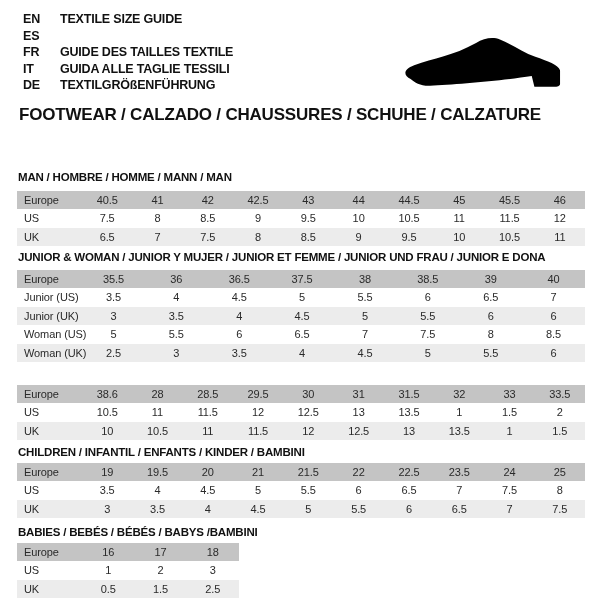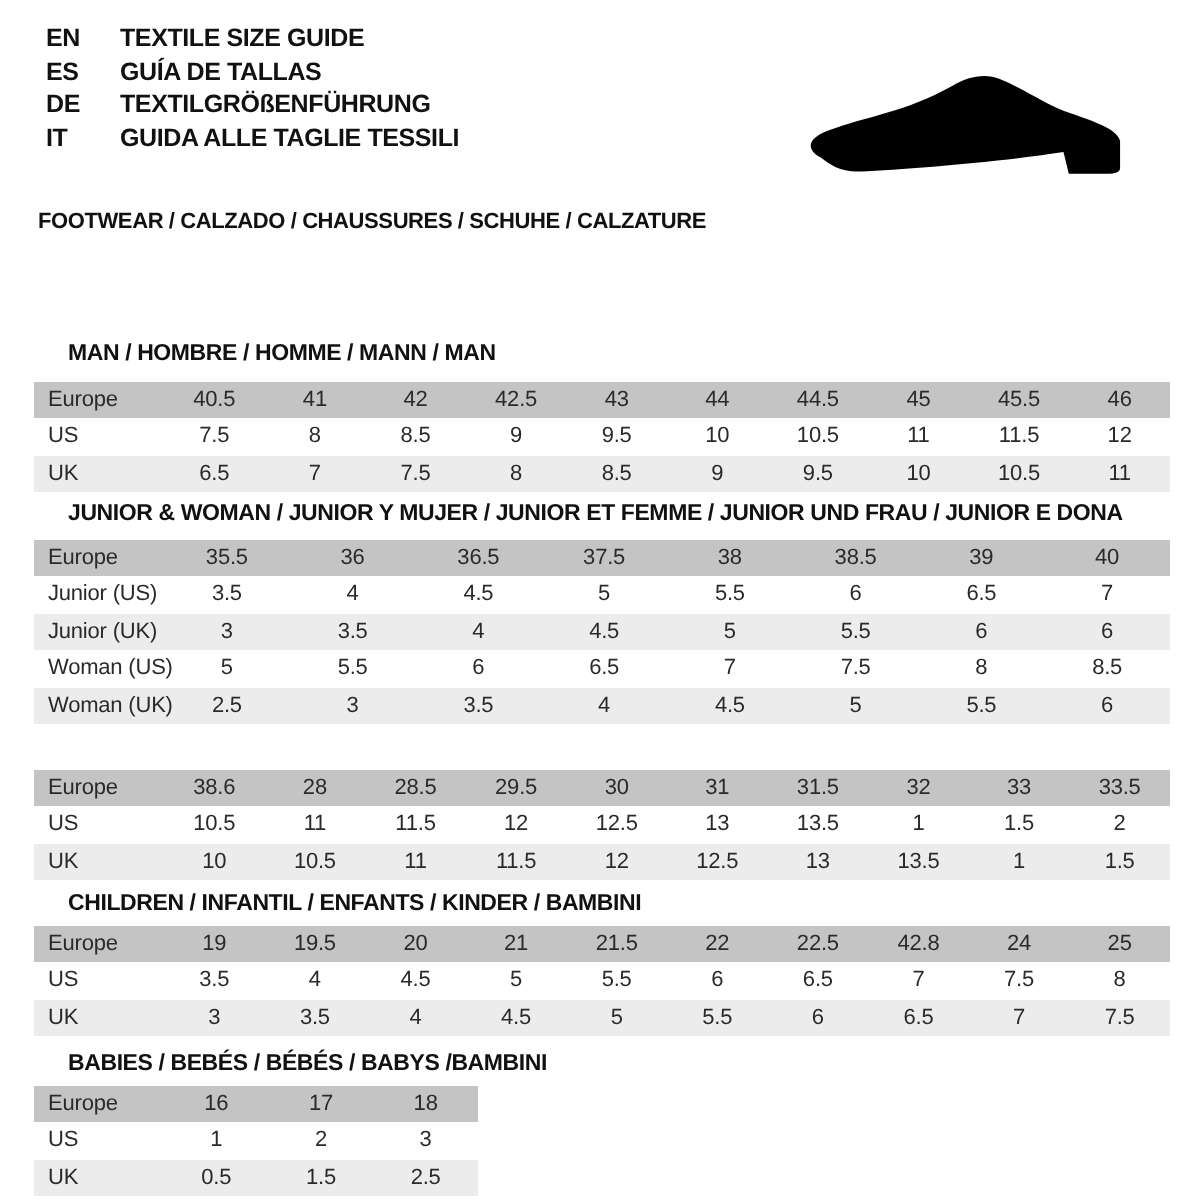--- a/index.html
+++ b/index.html
@@ -15,25 +15,25 @@
     background:#ffffff;
     font-family:"Liberation Sans","DejaVu Sans",sans-serif;
     color:var(--text-color);
     overflow:hidden;
   }
   
   .lang-block{position:absolute;top:11px;left:23px;}
   .lang-row{display:flex;height:16.6px;line-height:16.6px;font-size:12.5px;font-weight:700;color:var(--heading-color);letter-spacing:-0.2px;}
   .lang-code{width:37px;}
   
-  .footwear-line{position:absolute;top:105px;left:19px;font-size:11px;font-weight:700;color:var(--heading-color);letter-spacing:-0.2px;text-align:right;}
+  .footwear-line{position:absolute;top:105px;left:19px;font-size:17px;font-weight:700;color:var(--heading-color);letter-spacing:-0.2px;text-align:right;}
   
   .shoe-icon{position:absolute;left:400px;top:33px;width:168px;height:61px;}
   
-  .section-title{position:absolute;left:18px;font-size:11.5px;font-weight:700;color:var(--heading-color);letter-spacing:-0.2px;white-space:nowrap;margin-left:16px;}
+  .section-title{position:absolute;left:18px;font-size:11.5px;font-weight:700;color:var(--heading-color);letter-spacing:-0.2px;white-space:nowrap;}
   .size-table{position:absolute;left:17px;width:568px;display:flex;flex-direction:column;}
   .size-table.narrow{width:222px;}
   .trow{display:flex;height:18.4px;line-height:18.4px;font-size:11px;letter-spacing:-0.1px;}
   .trow.thead{background:var(--table-header-bg);}
   .trow.talt{background:var(--table-alt-bg);align-items:center;}
   .tlabel{width:58px;padding-left:7px;flex:none;white-space:nowrap;}
   .tcell{flex:1;text-align:center;}
   #t-man{top:191px;}   #h-man{top:171px;}
   #t-jw{top:270px;}    #h-jw{top:251px;}
   #t-kids{top:385px;}  #h-kids{top:366px;}
@@ -45,29 +45,32 @@
 
 <div class="page">
 
   <div class="lang-block">
     <div class="lang-row">
       <span class="lang-code">EN</span>
       <span class="lang-label">TEXTILE SIZE GUIDE</span>
     </div>
     <div class="lang-row">
       <span class="lang-code">ES</span>
-      <span class="lang-label">GUÍA DE TALLAS</span>
+    </div>
+    <div class="lang-row">
+      <span class="lang-code">FR</span>
+      <span class="lang-label">GUIDE DES TAILLES TEXTILE</span>
+    </div>
+    <div class="lang-row">
+      <span class="lang-code">IT</span>
+      <span class="lang-label">GUIDA ALLE TAGLIE TESSILI</span>
     </div>
     <div class="lang-row">
       <span class="lang-code">DE</span>
       <span class="lang-label">TEXTILGRÖßENFÜHRUNG</span>
-    </div>
-    <div class="lang-row">
-      <span class="lang-code">IT</span>
-      <span class="lang-label">GUIDA ALLE TAGLIE TESSILI</span>
     </div>
   </div>
 
   <div class="footwear-line">FOOTWEAR / CALZADO / CHAUSSURES / SCHUHE / CALZATURE</div>
 
   <svg class="shoe-icon" viewBox="0 0 190 85" preserveAspectRatio="none" aria-hidden="true">
     <path fill="#000000" d="M12 64
       C4 59 3 51 16 45
       C38 35 60 32 86 14
       C95 7 105 5 113 9
@@ -229,21 +232,21 @@
   <div class="size-table" id="t-child">
       <div class="trow thead">
         <div class="tlabel">Europe</div>
         <div class="tcell">19</div>
         <div class="tcell">19.5</div>
         <div class="tcell">20</div>
         <div class="tcell">21</div>
         <div class="tcell">21.5</div>
         <div class="tcell">22</div>
         <div class="tcell">22.5</div>
-        <div class="tcell">42.8</div>
+        <div class="tcell">23.5</div>
         <div class="tcell">24</div>
         <div class="tcell">25</div>
       </div>
       <div class="trow ">
         <div class="tlabel">US</div>
         <div class="tcell">3.5</div>
         <div class="tcell">4</div>
         <div class="tcell">4.5</div>
         <div class="tcell">5</div>
         <div class="tcell">5.5</div>

